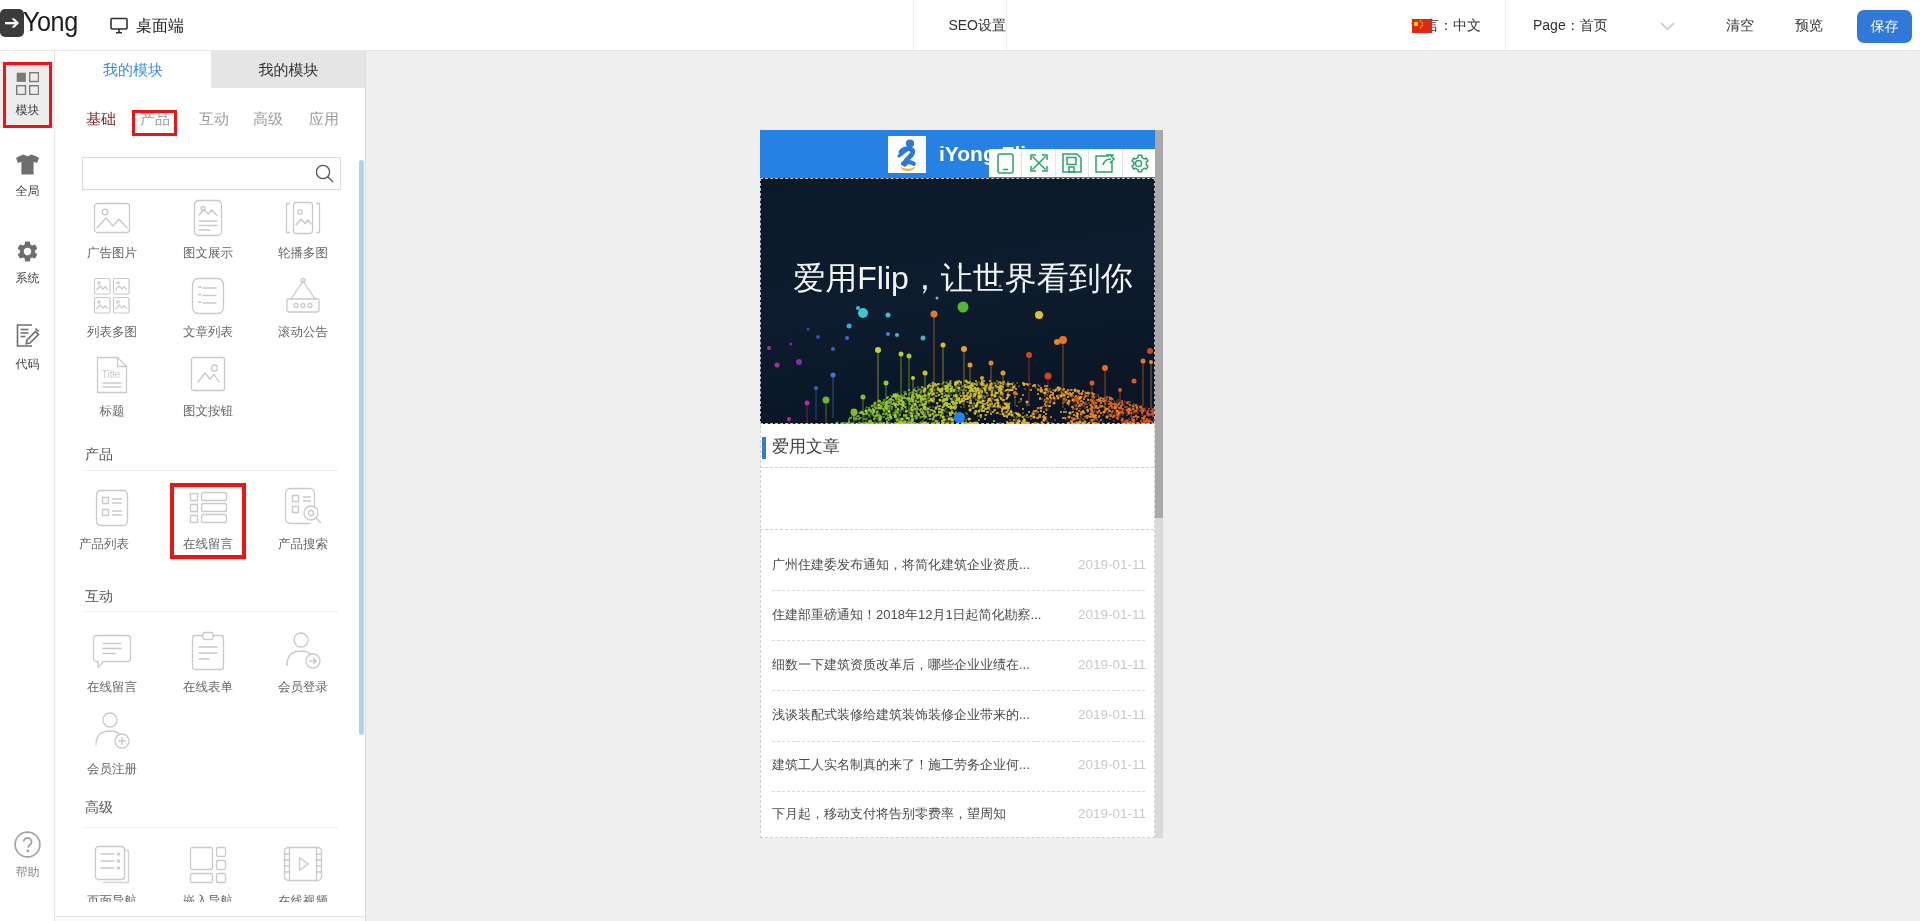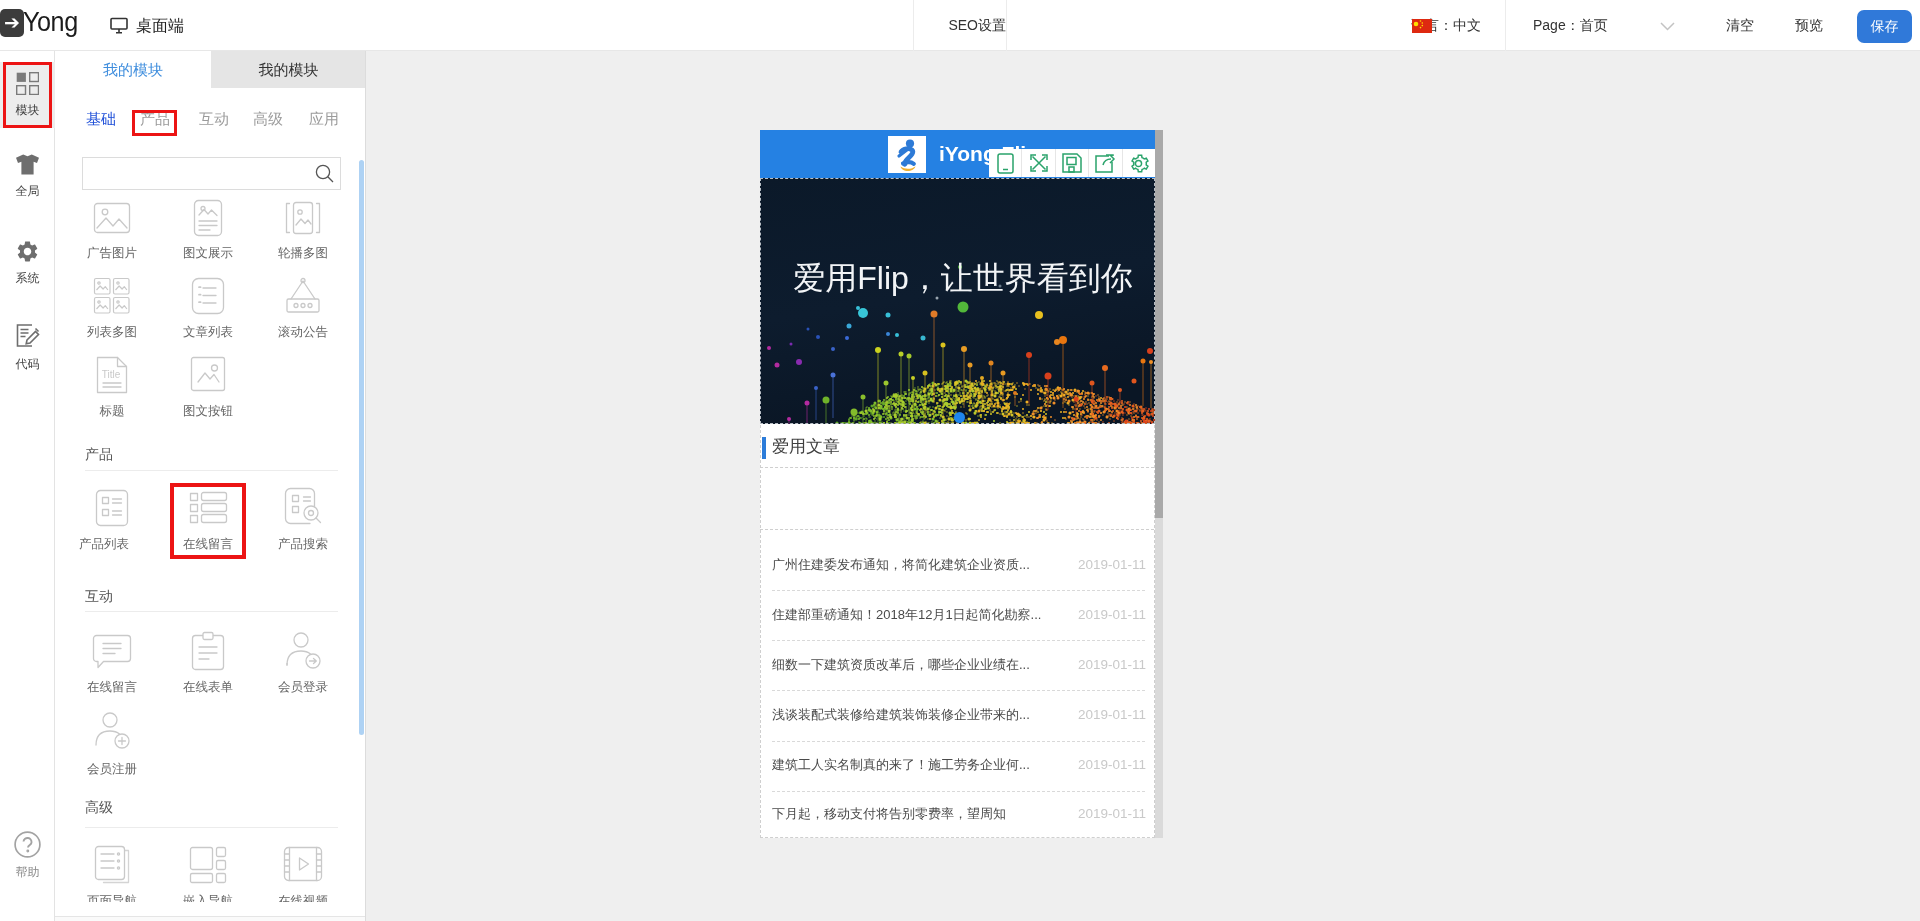--- a/index.html
+++ b/index.html
@@ -110,21 +110,21 @@
       <circle cx="13.5" cy="13.5" r="12.4"></circle>
       <path d="M9.5 10.5a4 4 0 118 1c0 2.4-3.5 2.5-3.5 5" stroke-width="1.9"></path>
       <circle cx="13.8" cy="20" r="0.6" fill="#a3a3a3"></circle>
     </svg>
   <div class="sb-label" style="top:813px;color:#8a8a8a">帮助</div>
 </div>
 
 <div id="panel">
   <div id="tab2">我的模块</div>
   <div id="tab1">我的模块</div>
-  <div class="cat" style="left:31px;color:#1d4ed8">基础</div>
+  <div class="cat" style="left:31px;color:#7f1d1d">基础</div>
   <div class="cat" style="left:85px">产品</div>
   <div class="cat" style="left:144px">互动</div>
   <div class="cat" style="left:198px">高级</div>
   <div class="cat" style="left:254px">应用</div>
   <div class="abs" style="left:27px;top:106px;width:259px;height:33px;border:1px solid #dcdcdc"></div>
   <svg class="abs" style="left:260px;top:113px" width="19" height="19" viewBox="0 0 19 19" fill="none" stroke="#555" stroke-width="1.3">
       <circle cx="8" cy="8" r="6.6"></circle>
       <path d="M12.8 12.8L18 18"></path>
     </svg>
   <div class="micon" style="left:38px;top:150px"><svg width="38" height="34" viewBox="0 0 38 34" stroke="#c9c9c9" stroke-width="1.3" fill="none" stroke-linejoin="round" stroke-linecap="round">

